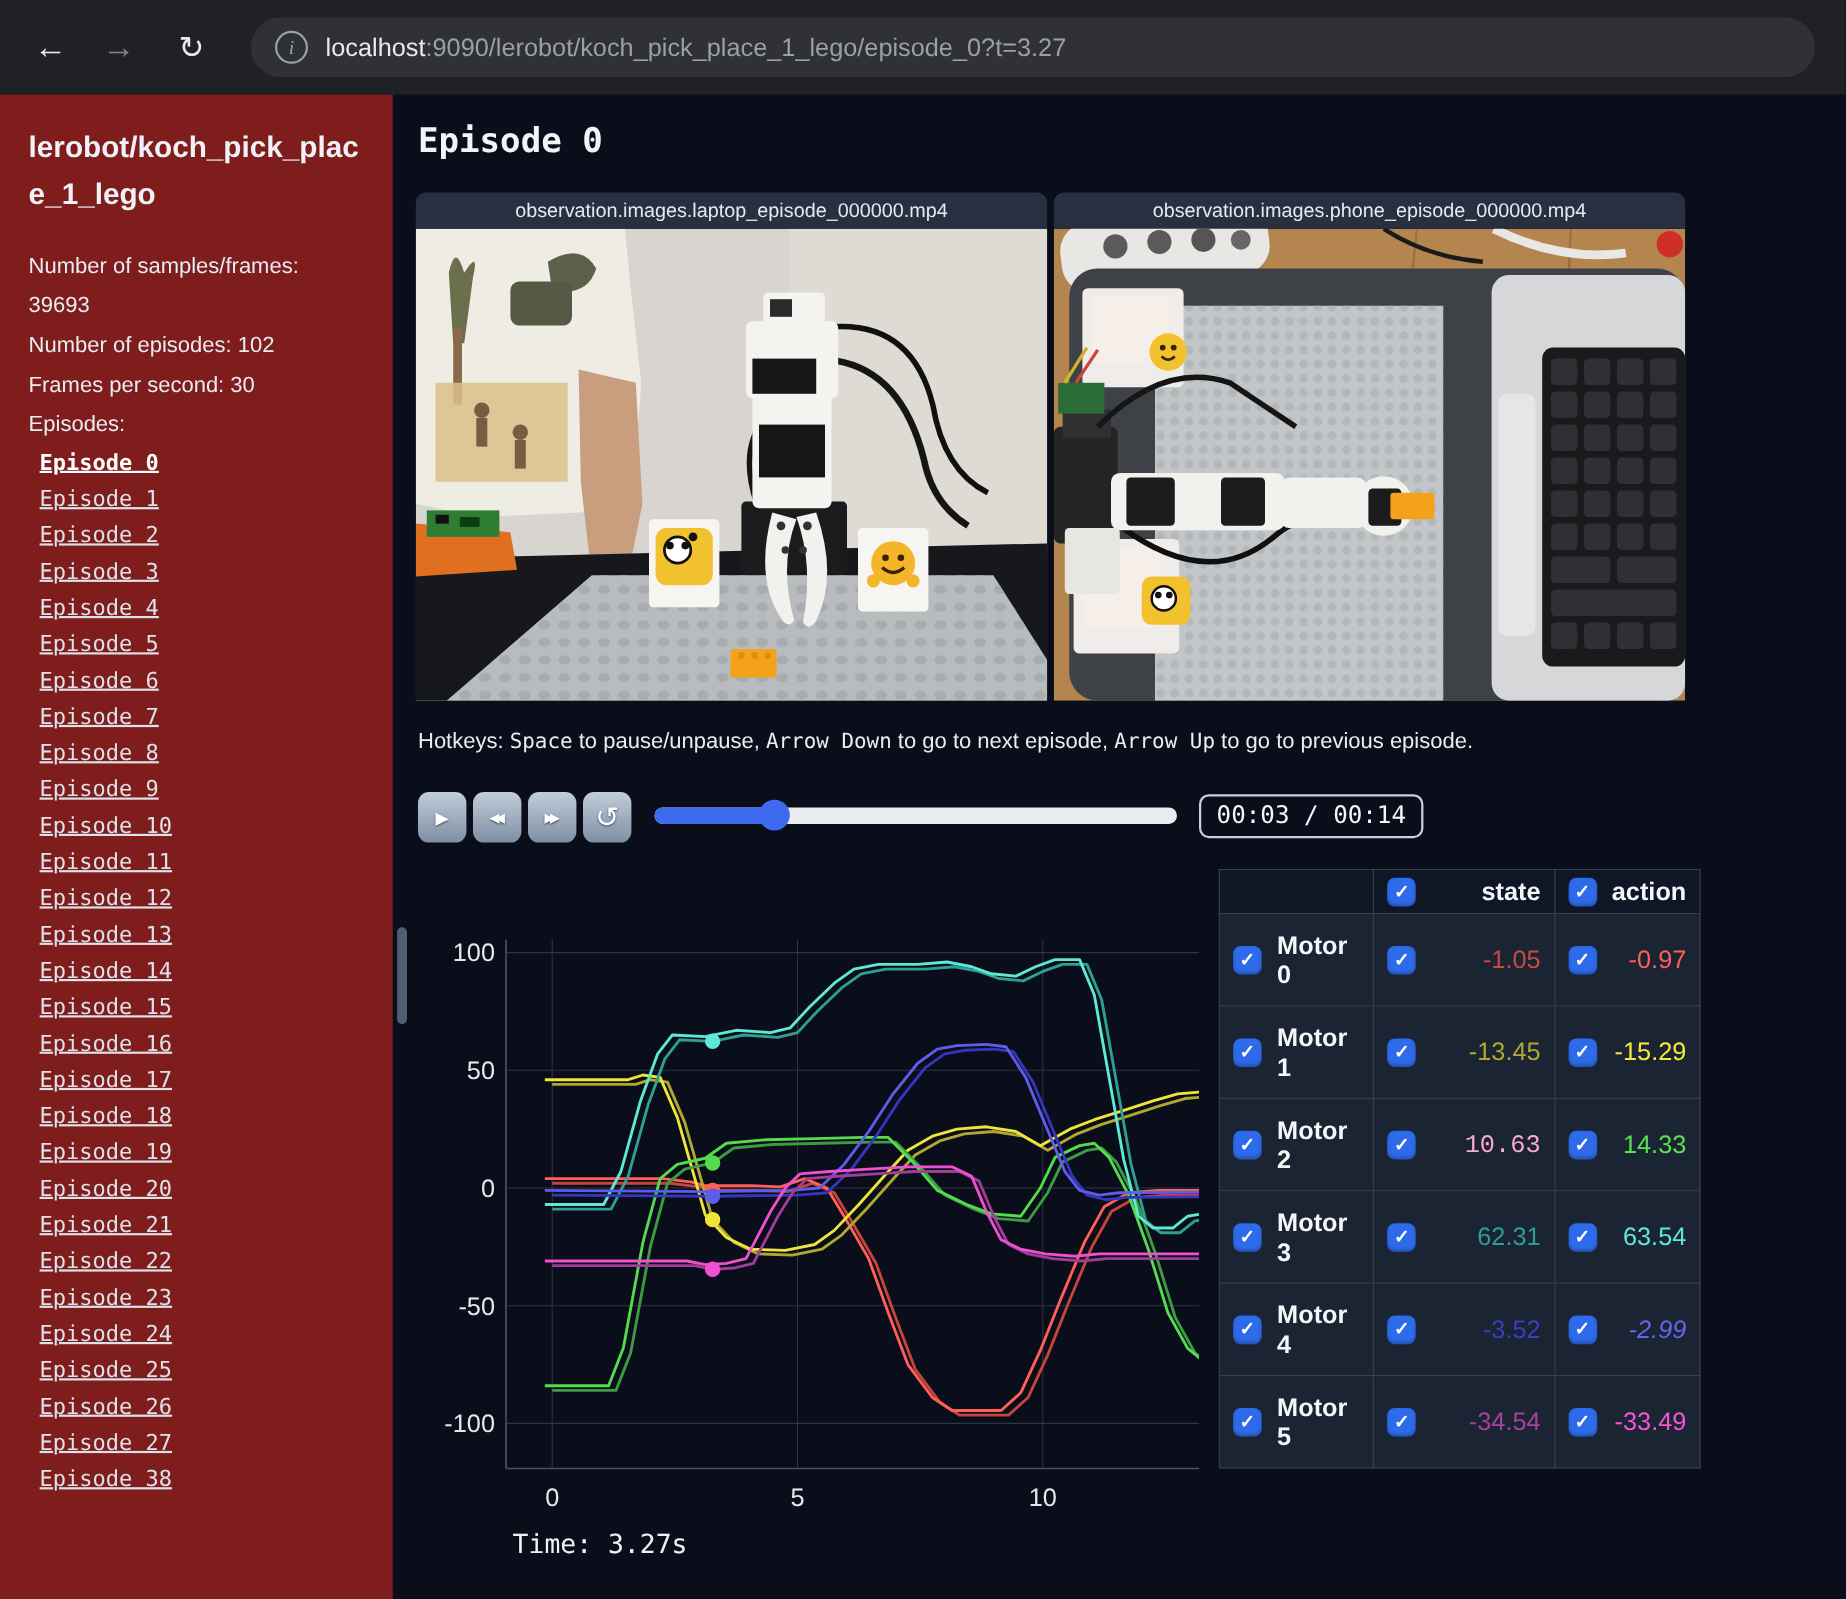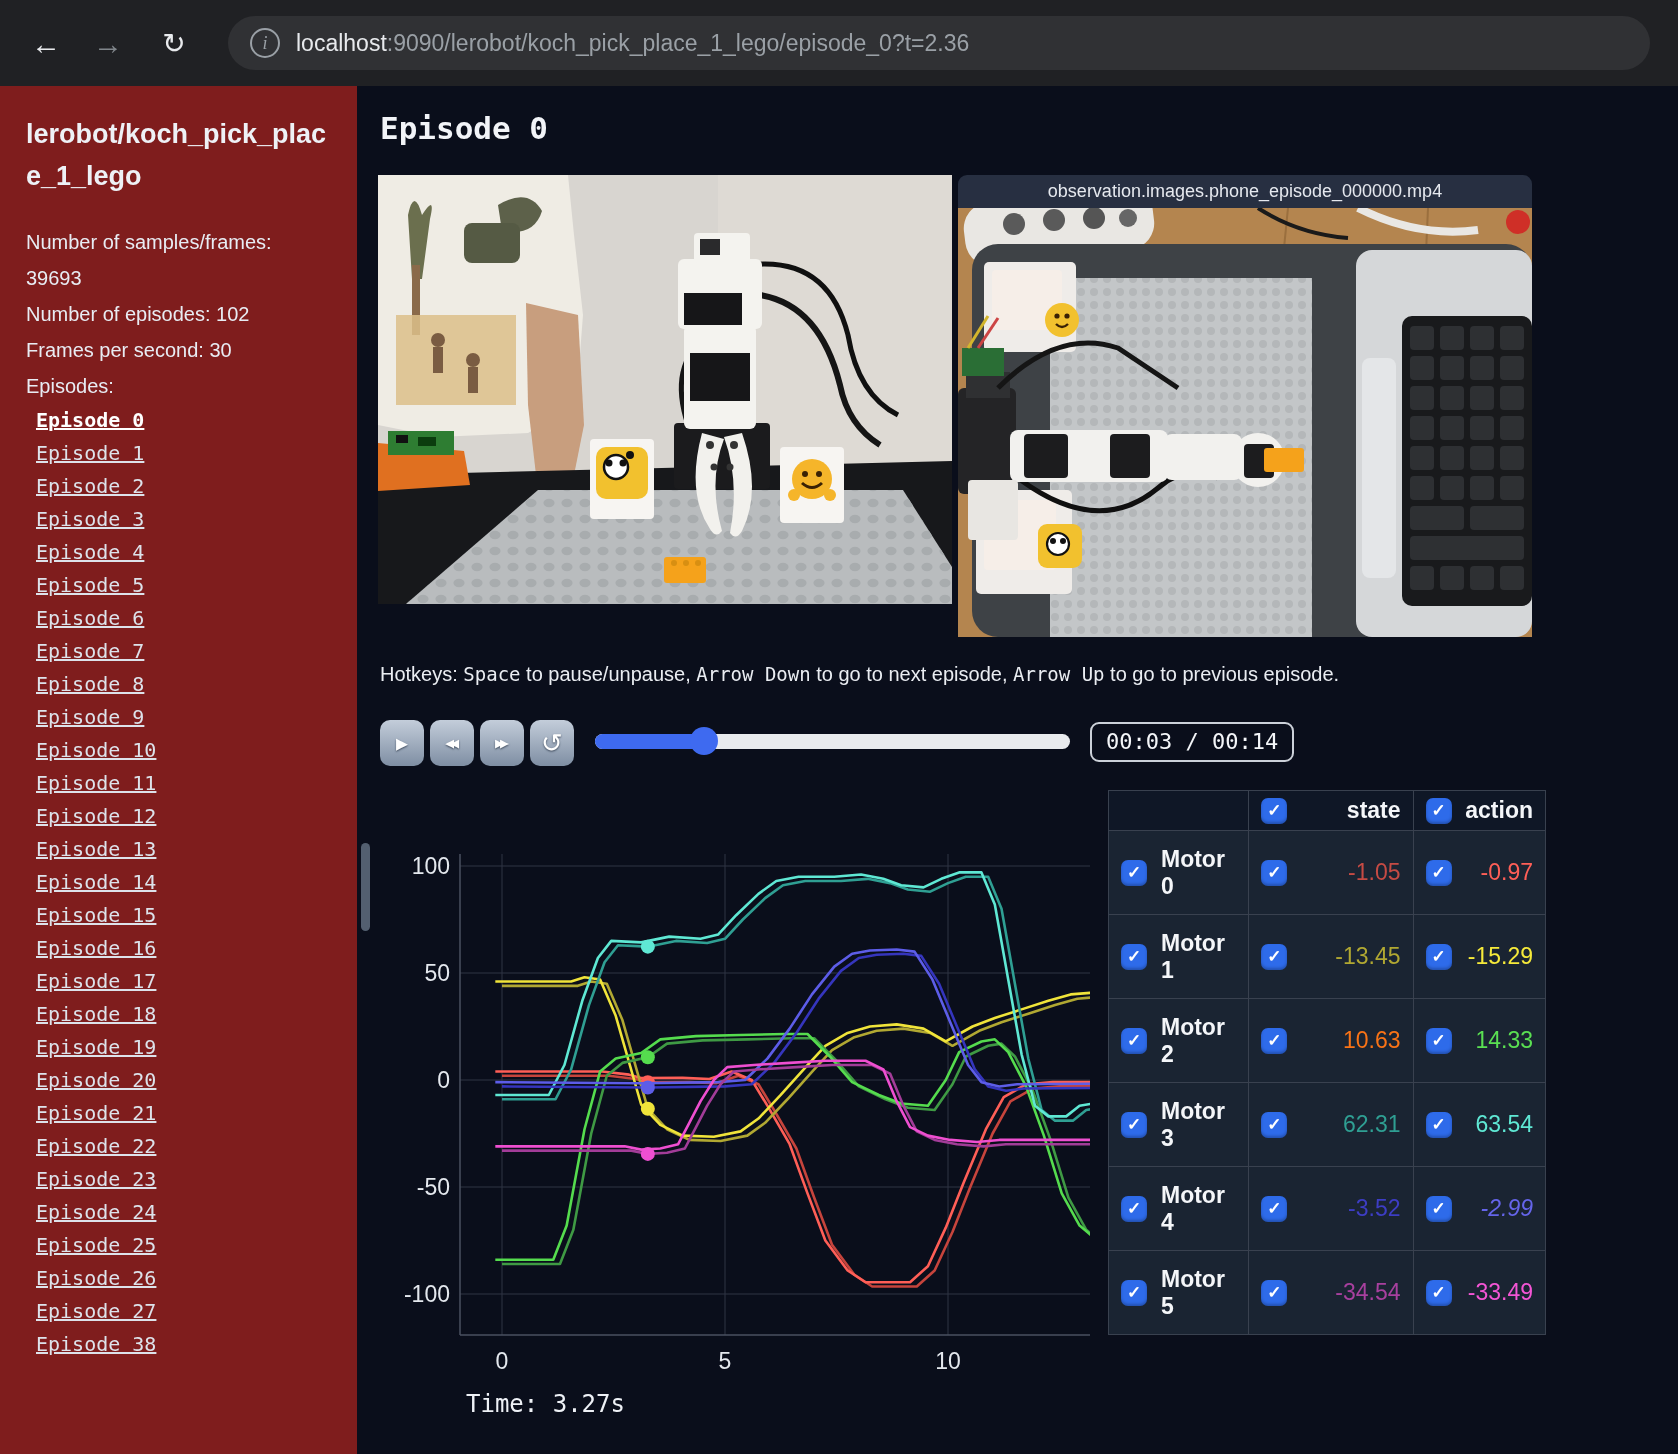--- a/index.html
+++ b/index.html
@@ -77,21 +77,21 @@
 <body>
 
 <div class="app">
 
   <div class="topbar">
     <div class="nav-ic nav-back">←</div>
     <div class="nav-ic nav-fwd">→</div>
     <div class="nav-ic nav-reload">↻</div>
     <div class="urlbar">
       <div class="info-ic">i</div>
-      <div class="url"><span class="host">localhost</span><span class="rest">:9090/lerobot/koch_pick_place_1_lego/episode_0?t=2.36</span></div>
+      <div class="url"><span class="host">localhost</span><span class="rest">:9090/lerobot/koch_pick_place_1_lego/episode_0?t=3.27</span></div>
     </div>
   </div>
 
   <div class="sidebar">
     <div class="ds-title">lerobot/koch_pick_place_1_lego</div>
     <div class="ds-info">
         <div>Number of samples/frames: 39693</div>
         <div>Number of episodes: 102</div>
         <div>Frames per second: 30</div>
       </div>
@@ -126,20 +126,21 @@
         <a>Episode 26</a>
         <a>Episode 27</a>
         <a>Episode 38</a>
       </div>
   </div>
   <div class="scroll-thumb"></div>
 
   <div class="main-title mono">Episode 0</div>
 
   <div class="video-box" style="left:378px">
+    <div class="cap">observation.images.laptop_episode_000000.mp4</div>
     <svg width="574" height="429" viewBox="0 0 574 429">
       <rect width="574" height="429" fill="#d8d5d0"></rect>
       <rect x="340" y="0" width="234" height="300" fill="#dedad4"></rect>
 
       <g>
         <path d="M0,0 L190,0 L196,60 L205,140 L198,230 L150,258 L60,262 L0,250 Z" fill="#efece4"></path>
         <path d="M148,128 L200,140 L206,250 L196,300 L158,300 L150,230 Z" fill="#c89e7e"></path>
         <path d="M30,40 q6,-28 14,0 q14,-22 8,4 l-8,60 l-10,0 Z" fill="#6b6f4e"></path>
         <rect x="34" y="90" width="8" height="70" fill="#8a6a4a"></rect>
         <rect x="18" y="140" width="120" height="90" fill="#dcc08a" opacity="0.85"></rect>
@@ -439,21 +440,21 @@
         <tr class="row">
           <td>
             <div class="cellflex">
               <div class="cbx">✓</div>
               <div class="mname">Motor 2</div>
             </div>
           </td>
           <td>
             <div class="cellflex">
               <div class="cbx">✓</div>
-              <div class="mval" style="color: #f97316;">10.63</div>
+              <div class="mval" style="color: #f9a8d4; font-family: Liberation Mono, monospace;">10.63</div>
             </div>
           </td>
           <td>
             <div class="cellflex">
               <div class="cbx">✓</div>
               <div class="mval" style="color: rgb(90, 224, 82);">14.33</div>
             </div>
           </td>
         </tr>
         <tr class="row">

